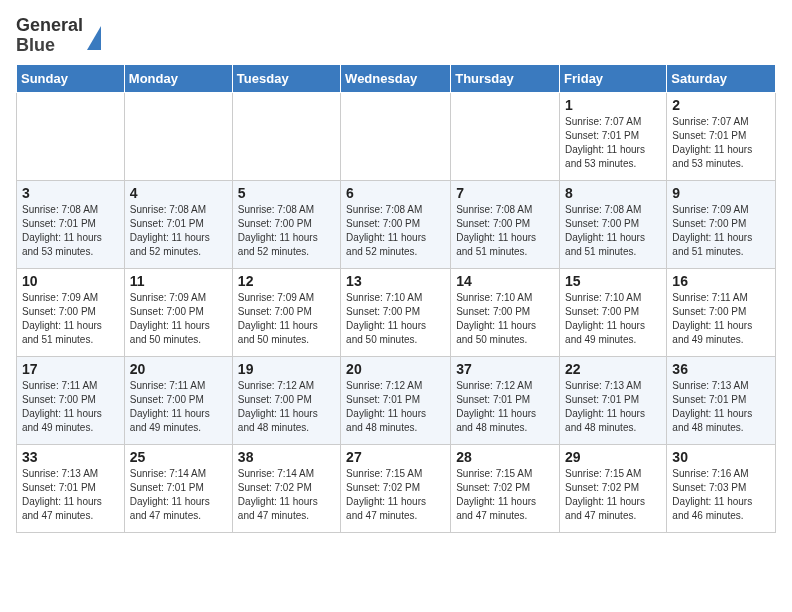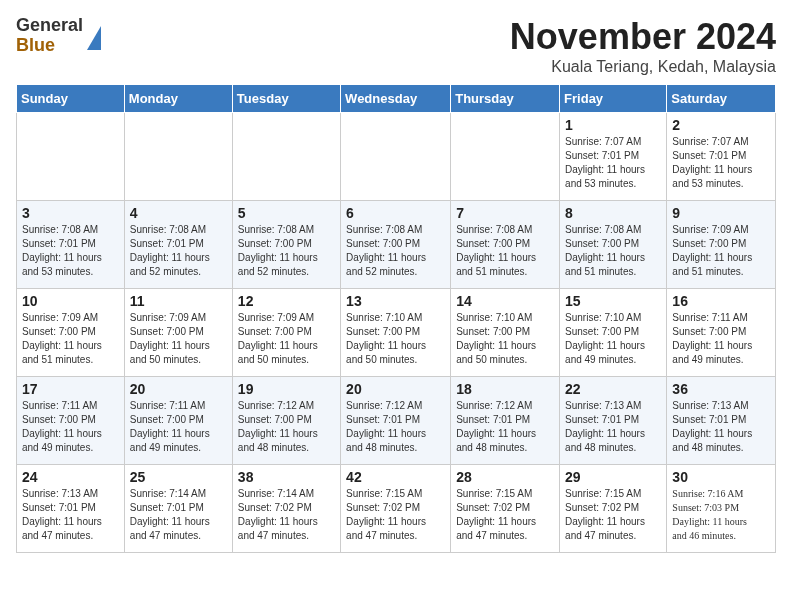--- a/index.html
+++ b/index.html
@@ -21,21 +21,21 @@
       align-items: center;
     }
     .logo-text {
       display: flex;
       flex-direction: column;
       font-size: 18px;
       font-weight: bold;
       line-height: 1.1;
     }
     .logo-text span:first-child { color: #333; }
-    .logo-text span:last-child { color: #a16207; }
+    .logo-text span:last-child { color: #404040; }
     .logo-icon {
       width: 0;
       height: 0;
       border-left: 14px solid transparent;
       border-bottom: 24px solid #3a7abf;
       margin-left: 4px;
       margin-top: 4px;
     }
     .title-block {
       text-align: right;
@@ -93,24 +93,20 @@
 </head>
 <body>
 
 <div class="header">
   <div class="logo">
     <div class="logo-text">
       <span>General</span>
       <span>Blue</span>
     </div>
     <div class="logo-icon"></div>
-  </div>
-  <div class="title-block">
-    <div class="month-title">November 2024</div>
-    <div class="location">Kuala Teriang, Kedah, Malaysia</div>
   </div>
 </div>
 
 <table class="calendar">
   <thead>
     <tr>
     <th>Sunday</th>
         <th>Monday</th>
         <th>Tuesday</th>
         <th>Wednesday</th>
@@ -266,21 +262,21 @@
 and 48 minutes.</div>
         </td>
         <td>
           <span class="day-num">20</span>
           <div class="day-info" style="white-space: pre-line;">Sunrise: 7:12 AM
 Sunset: 7:01 PM
 Daylight: 11 hours
 and 48 minutes.</div>
         </td>
         <td>
-          <span class="day-num">18</span>
+          <span class="day-num">37</span>
           <div class="day-info" style="white-space: pre-line;">Sunrise: 7:12 AM
 Sunset: 7:01 PM
 Daylight: 11 hours
 and 48 minutes.</div>
         </td>
         <td>
           <span class="day-num">22</span>
           <div class="day-info" style="white-space: pre-line;">Sunrise: 7:13 AM
 Sunset: 7:01 PM
 Daylight: 11 hours
@@ -289,42 +285,42 @@
         <td>
           <span class="day-num">36</span>
           <div class="day-info" style="white-space: pre-line;">Sunrise: 7:13 AM
 Sunset: 7:01 PM
 Daylight: 11 hours
 and 48 minutes.</div>
         </td>
       </tr>
       <tr>
         <td>
-          <span class="day-num">24</span>
+          <span class="day-num">33</span>
           <div class="day-info" style="white-space: pre-line;">Sunrise: 7:13 AM
 Sunset: 7:01 PM
 Daylight: 11 hours
 and 47 minutes.</div>
         </td>
         <td>
           <span class="day-num">25</span>
           <div class="day-info" style="white-space: pre-line;">Sunrise: 7:14 AM
 Sunset: 7:01 PM
 Daylight: 11 hours
 and 47 minutes.</div>
         </td>
         <td>
           <span class="day-num">38</span>
           <div class="day-info" style="white-space: pre-line;">Sunrise: 7:14 AM
 Sunset: 7:02 PM
 Daylight: 11 hours
 and 47 minutes.</div>
         </td>
         <td>
-          <span class="day-num">42</span>
+          <span class="day-num">27</span>
           <div class="day-info" style="white-space: pre-line;">Sunrise: 7:15 AM
 Sunset: 7:02 PM
 Daylight: 11 hours
 and 47 minutes.</div>
         </td>
         <td>
           <span class="day-num">28</span>
           <div class="day-info" style="white-space: pre-line;">Sunrise: 7:15 AM
 Sunset: 7:02 PM
 Daylight: 11 hours
@@ -332,20 +328,20 @@
         </td>
         <td>
           <span class="day-num">29</span>
           <div class="day-info" style="white-space: pre-line;">Sunrise: 7:15 AM
 Sunset: 7:02 PM
 Daylight: 11 hours
 and 47 minutes.</div>
         </td>
         <td>
           <span class="day-num">30</span>
-          <div class="day-info" style="white-space: pre-line; font-family: Liberation Serif, serif;">Sunrise: 7:16 AM
+          <div class="day-info" style="white-space: pre-line;">Sunrise: 7:16 AM
 Sunset: 7:03 PM
 Daylight: 11 hours
 and 46 minutes.</div>
         </td>
       </tr>
     </tbody>
 </table>
 
 </body></html>

